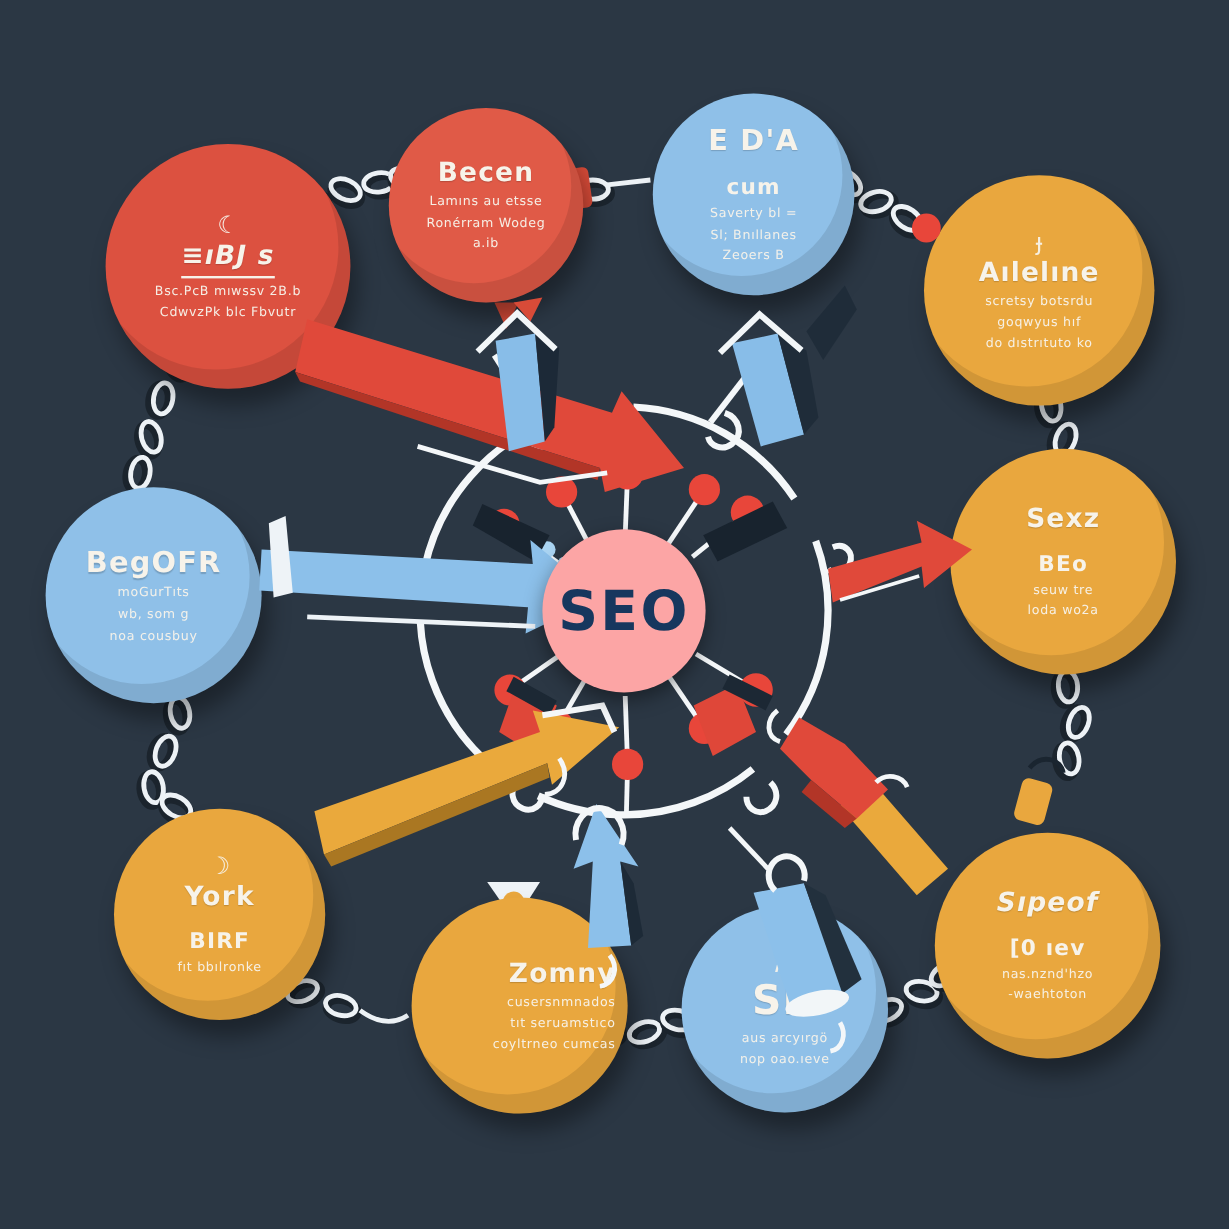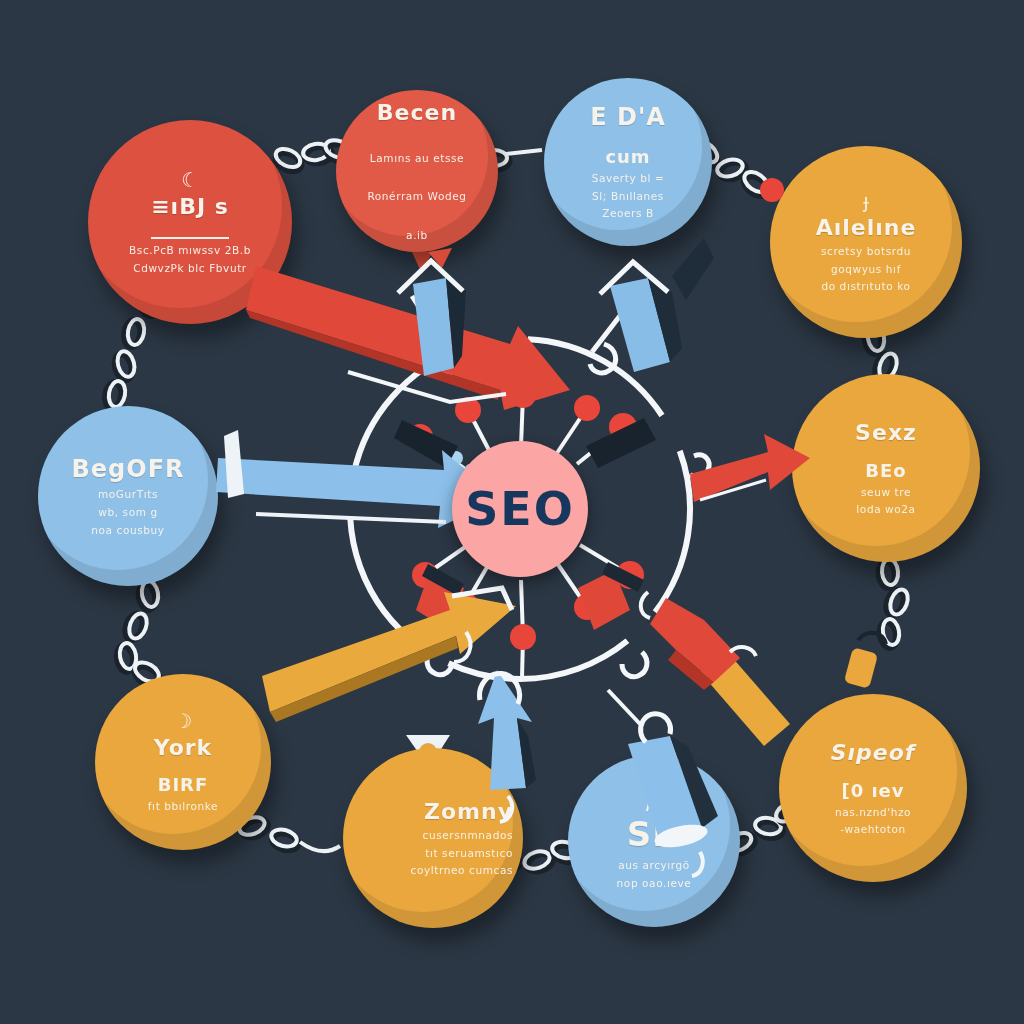--- a/index.html
+++ b/index.html
@@ -10,22 +10,22 @@
   .node{position:absolute;border-radius:50%;z-index:2;display:flex;flex-direction:column;align-items:center;justify-content:center;text-align:center;color:#f7f3ea;box-shadow:inset -10px -16px 0 rgba(0,0,0,0.10), 6px 14px 18px rgba(0,0,0,0.35);padding:10px;box-sizing:border-box;}
   .n-red{background:#dc5140;}
   .n-red2{background:#e05a47;}
   .n-blue{background:#8fc0e8;}
   .n-orange{background:#e9a73e;}
   .nicon{font-size:20px;line-height:1;margin-bottom:4px;opacity:.95;}
   .ntitle{font-weight:bold;font-size:22px;letter-spacing:1px;line-height:1.15;text-shadow:0 1px 1px rgba(0,0,0,0.18);}
   .nsub{font-weight:bold;font-size:18px;letter-spacing:1px;margin-top:14px;}
   .nline{font-size:10.5px;letter-spacing:.6px;margin-top:5px;opacity:.97;line-height:1.2;}
   #n1{left:88px;top:120px;width:204px;height:204px;}
-  #n1 .ntitle{border-bottom:2px solid #f7f3ea;padding-bottom:18px;}
-  #n2{left:336px;top:90px;width:162px;height:162px;justify-content:space-between;}
+  #n1 .ntitle{border-bottom:2px solid #f7f3ea;padding-bottom:3px;font-style:italic;}
+  #n2{left:324px;top:90px;width:162px;height:162px;}
   #n3{left:544px;top:78px;width:168px;height:168px;}
   #n3 .ntitle{font-size:24px;text-align:right;}
   #n4{left:770px;top:146px;width:192px;height:192px;}
   #n5{left:38px;top:406px;width:180px;height:180px;}
   #n5 .ntitle{font-size:24px;}
   #n6{left:792px;top:374px;width:188px;height:188px;}
   #n7{left:95px;top:674px;width:176px;height:176px;}
   #n8{left:343px;top:748px;width:180px;height:180px;align-items:flex-end;}
   #n9{left:568px;top:755px;width:172px;height:172px;}
   #n9 .ntitle{font-size:34px;}

